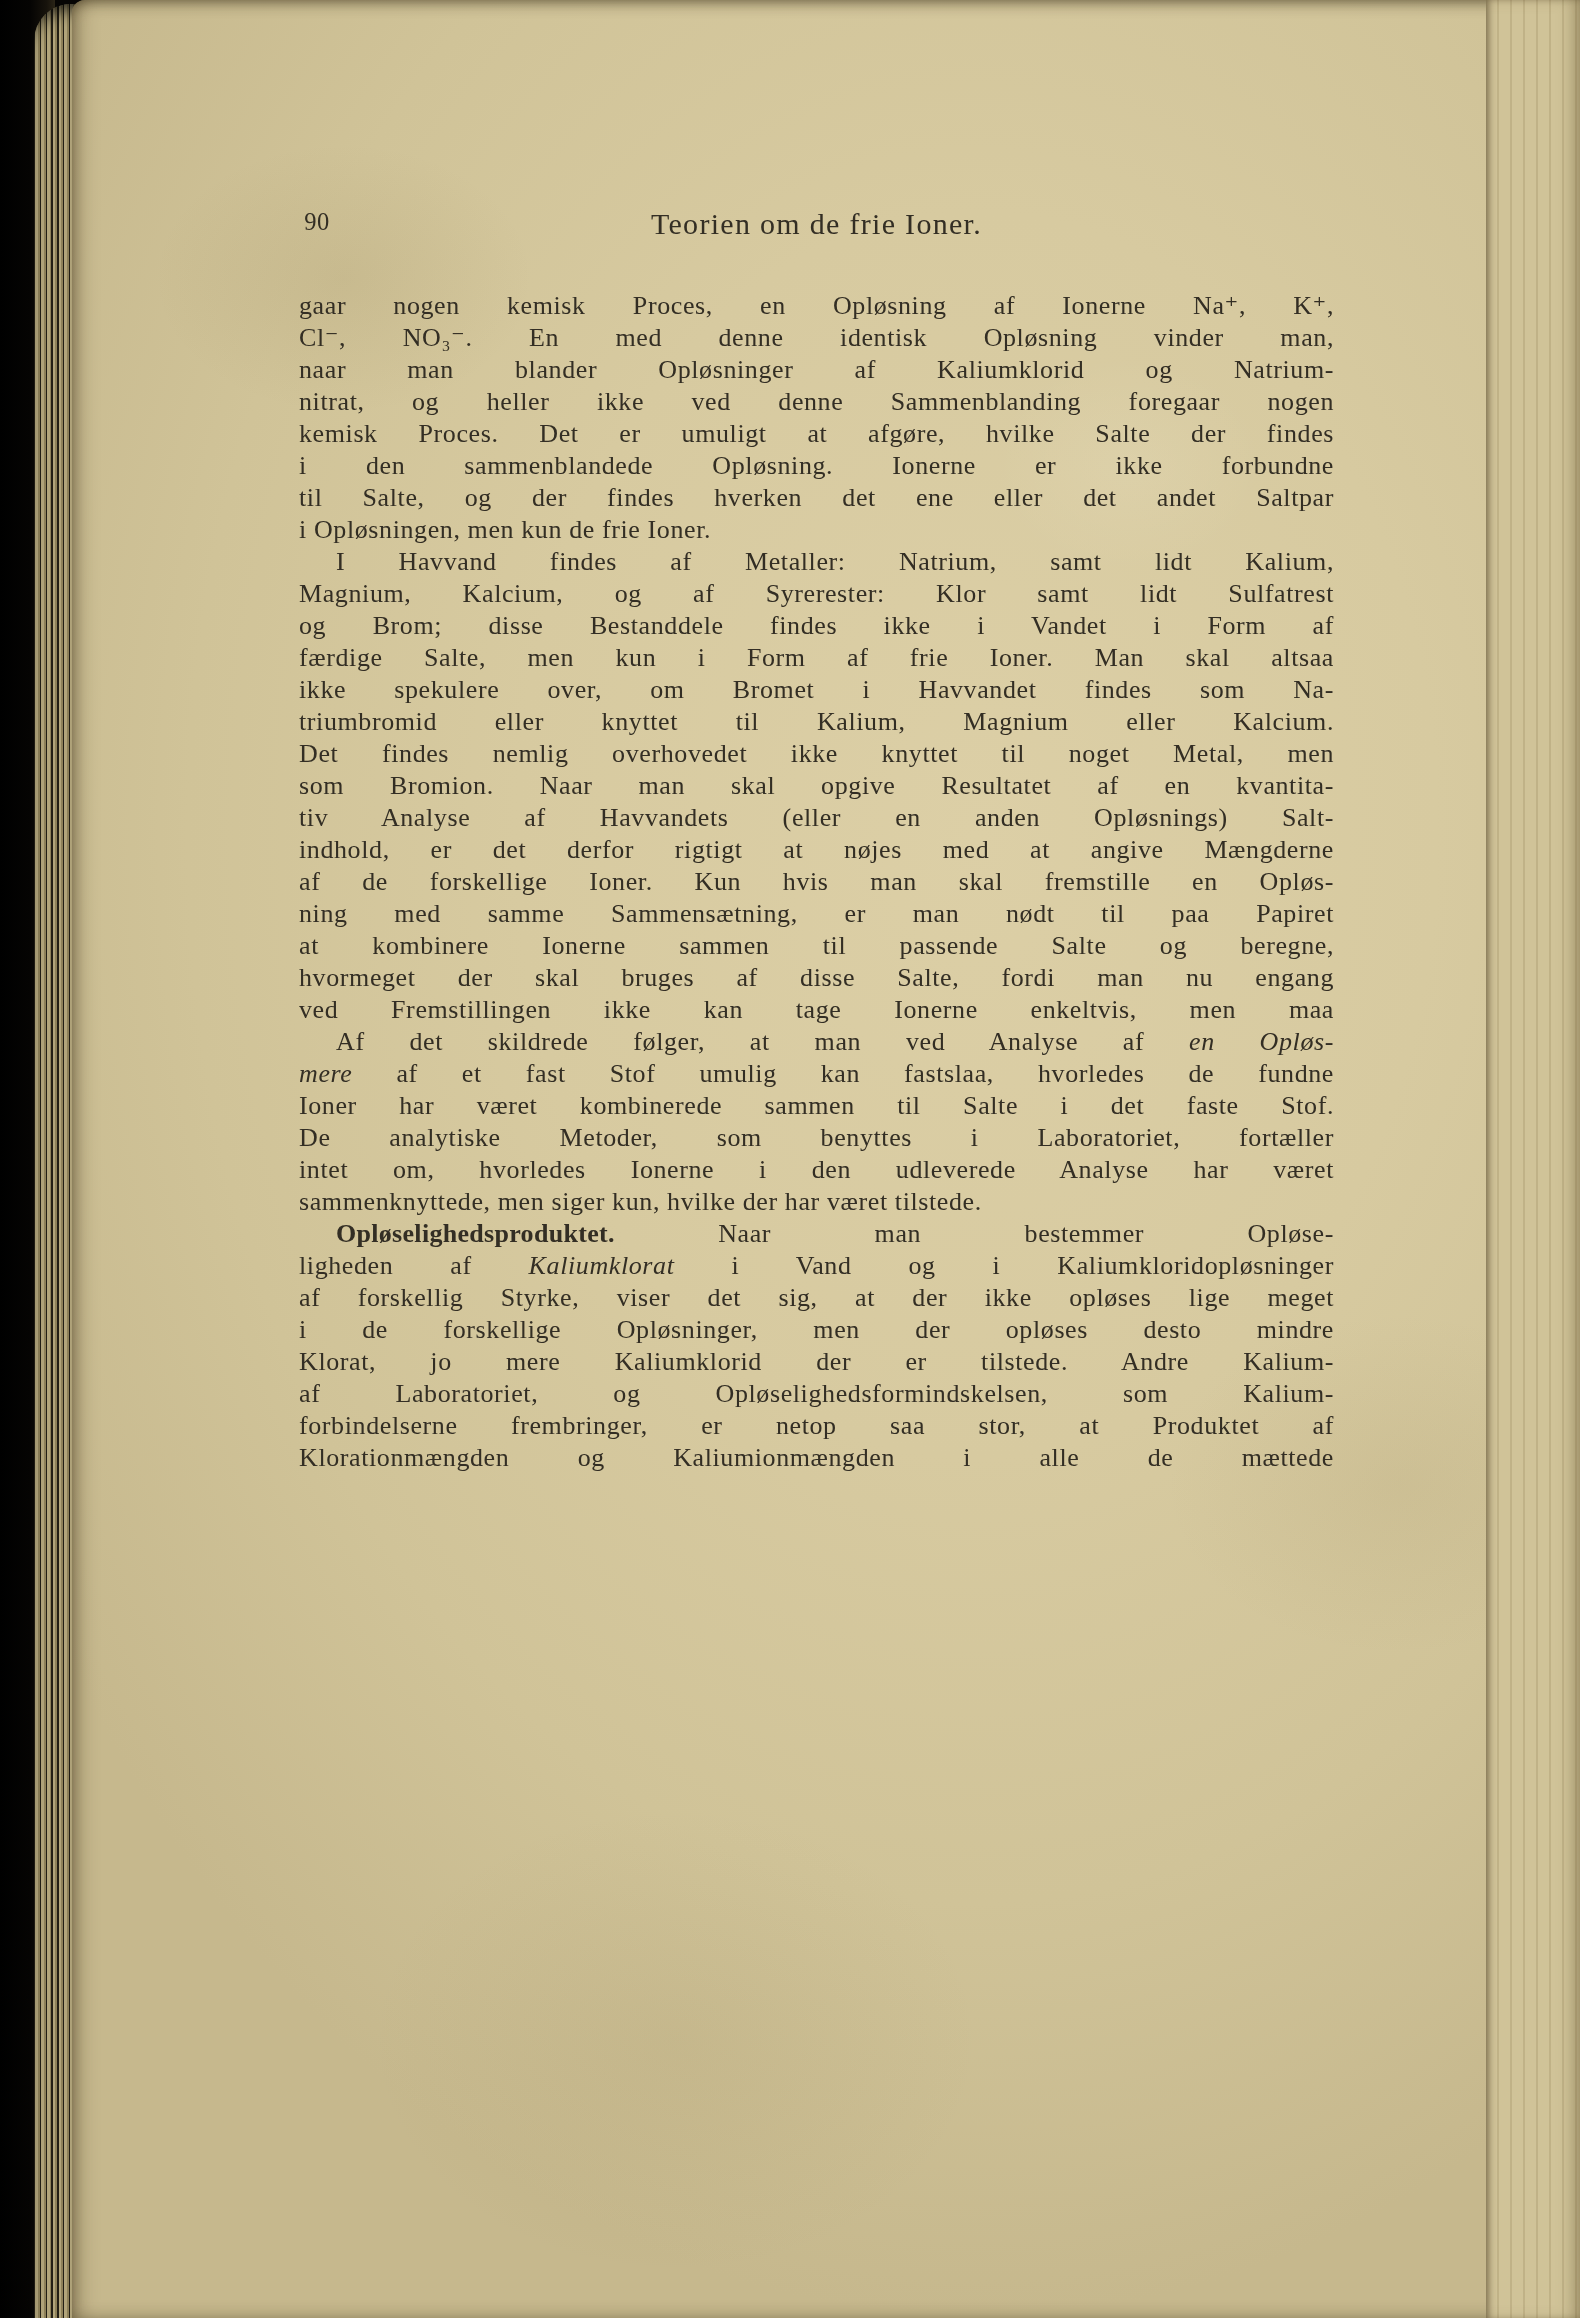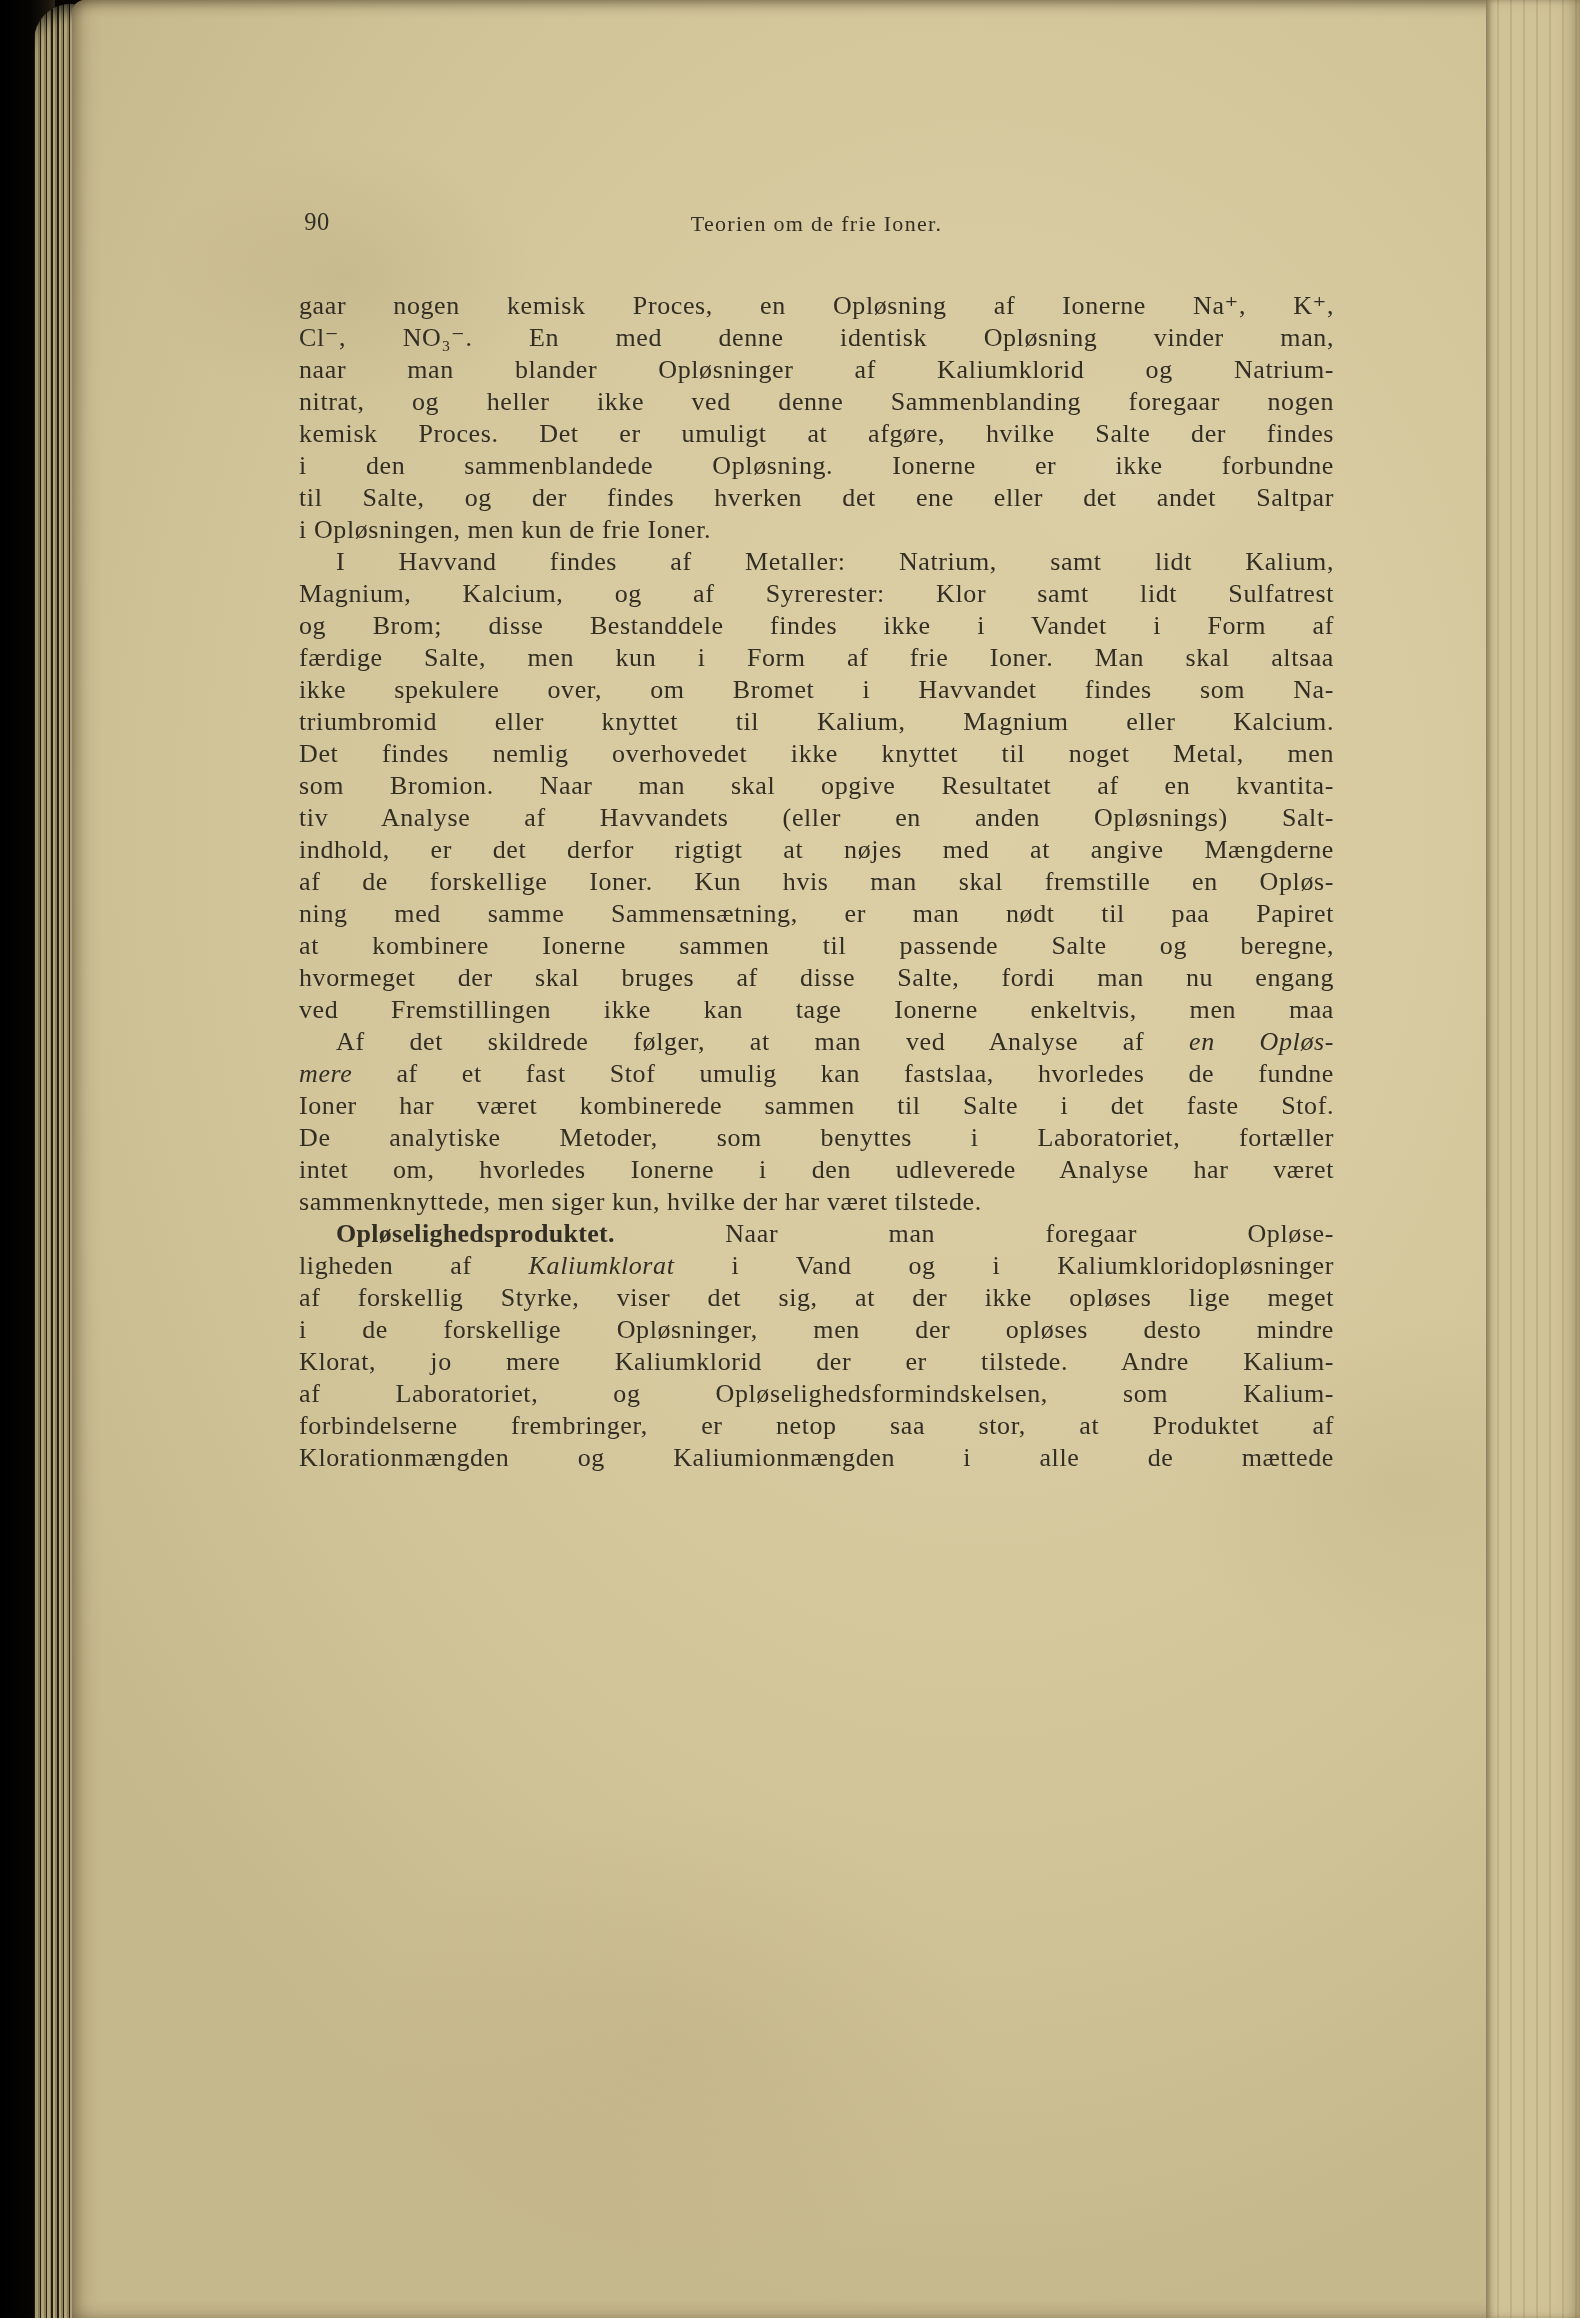--- a/index.html
+++ b/index.html
@@ -64,21 +64,21 @@
   .running-head{
     position:absolute;left:299px;top:205px;width:1035px;height:34px;
     color:var(--ink);
   }
   .page-number{
     position:absolute;left:5.2px;top:0;
     font-size:24.5px;line-height:34px;letter-spacing:0.6px;
   }
   .running-title{
     position:absolute;left:0;right:0;top:2.6px;text-align:center;
-    font-size:22px;line-height:31px;letter-spacing:1.3px;
+    font-size:30px;line-height:31px;letter-spacing:1.3px;
   }
   
   .body-text{
     position:absolute;left:299px;top:290px;width:1035px;
     color:var(--ink);
   }
   .line{
     height:32px;line-height:32px;font-size:26px;letter-spacing:0.6px;
     text-align:justify;text-align-last:justify;
   }
@@ -124,21 +124,21 @@
       <div class="line"><span>ning med samme Sammensætning, er man nødt til paa Papiret</span></div>
       <div class="line"><span>at kombinere Ionerne sammen til passende Salte og beregne,</span></div>
       <div class="line"><span>hvormeget der skal bruges af disse Salte, fordi man nu engang</span></div>
       <div class="line"><span>ved Fremstillingen ikke kan tage Ionerne enkeltvis, men maa</span></div>
       <div class="line line-indent"><span>Af det skildrede følger, at man ved Analyse af </span><span class="em">en Opløs-</span></div>
       <div class="line"><span class="em">mere</span><span> af et fast Stof umulig kan fastslaa, hvorledes de fundne</span></div>
       <div class="line"><span>Ioner har været kombinerede sammen til Salte i det faste Stof.</span></div>
       <div class="line"><span>De analytiske Metoder, som benyttes i Laboratoriet, fortæller</span></div>
       <div class="line"><span>intet om, hvorledes Ionerne i den udleverede Analyse har været</span></div>
       <div class="line line-last"><span>sammenknyttede, men siger kun, hvilke der har været tilstede.</span></div>
-      <div class="line line-indent"><span class="strong">Opløselighedsproduktet.</span><span> Naar man foregaar Opløse-</span></div>
+      <div class="line line-indent"><span class="strong">Opløselighedsproduktet.</span><span> Naar man bestemmer Opløse-</span></div>
       <div class="line"><span>ligheden af </span><span class="em">Kaliumklorat</span><span> i Vand og i Kaliumkloridopløsninger</span></div>
       <div class="line"><span>af forskellig Styrke, viser det sig, at der ikke opløses lige meget</span></div>
       <div class="line"><span>i de forskellige Opløsninger, men der opløses desto mindre</span></div>
       <div class="line"><span>Klorat, jo mere Kaliumklorid der er tilstede. Andre Kalium-</span></div>
       <div class="line"><span>af Laboratoriet, og Opløselighedsformindskelsen, som Kalium-</span></div>
       <div class="line"><span>forbindelserne frembringer, er netop saa stor, at Produktet af</span></div>
       <div class="line"><span>Klorationmængden og Kaliumionmængden i alle de mættede</span></div>
     </div>
 </div>
 

